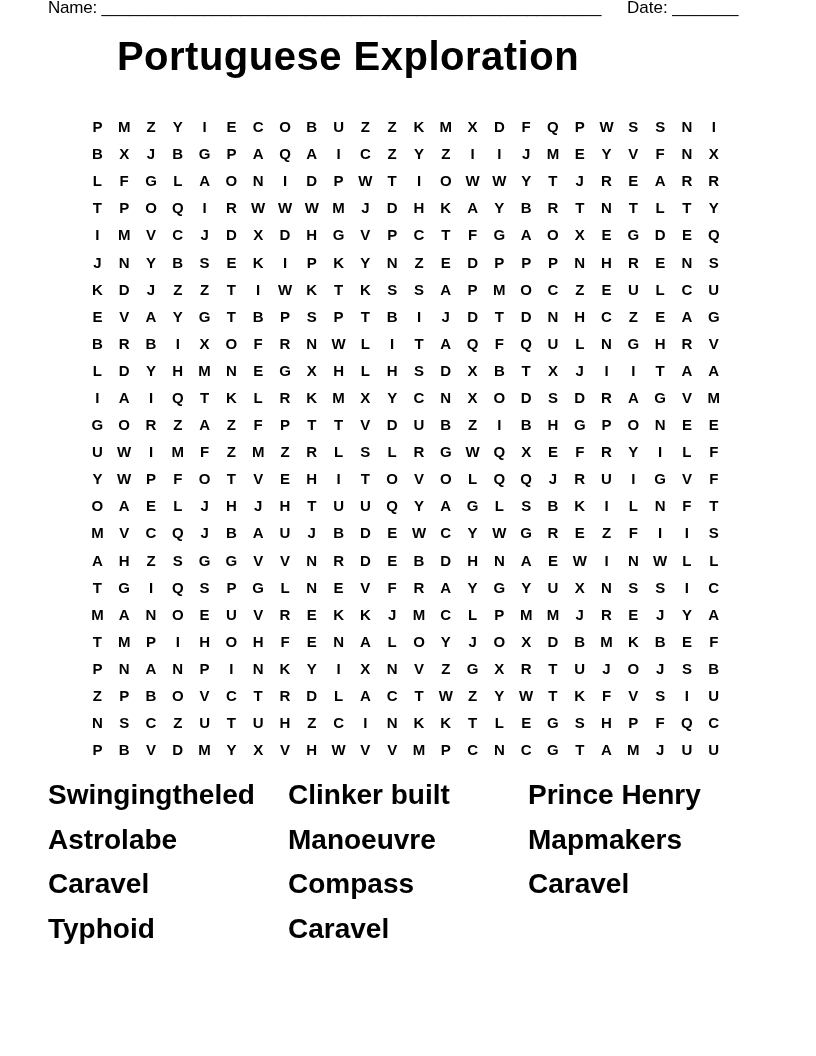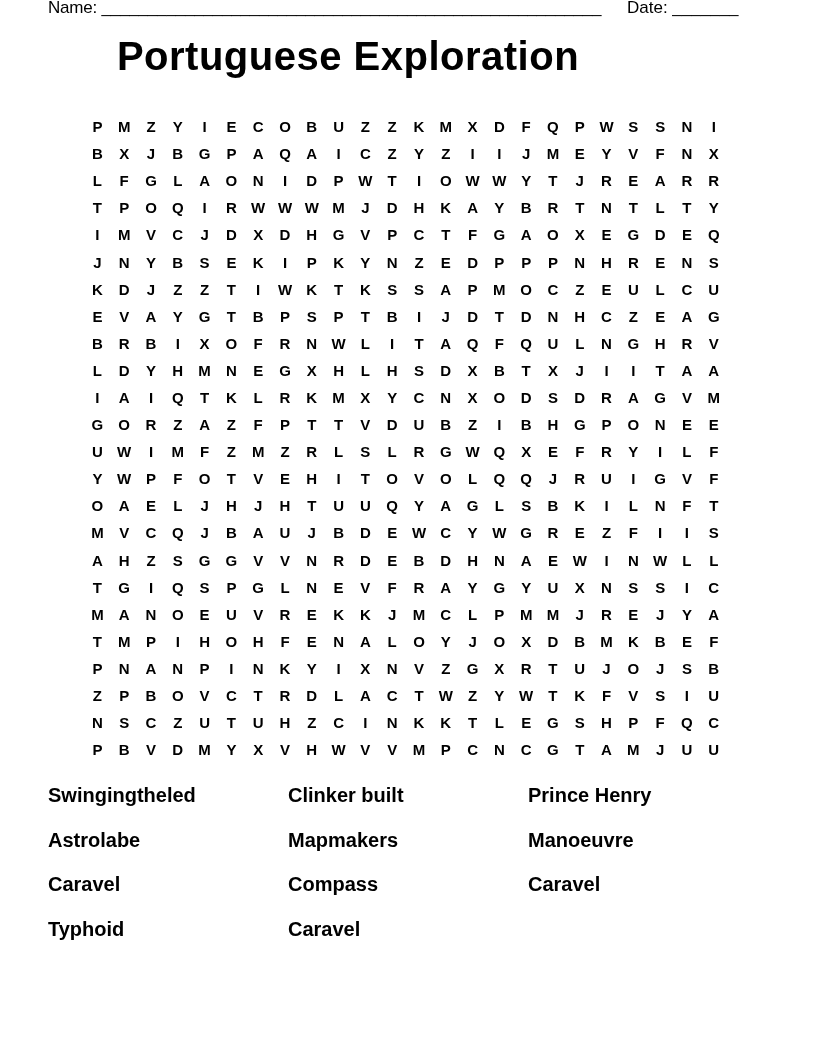--- a/index.html
+++ b/index.html
@@ -4,21 +4,21 @@
 <style>
   html, body { margin: 0; padding: 0; background: #ffffff; }
   body { width: 816px; height: 1056px; position: relative; overflow: hidden; color: #000; font-family: "Liberation Sans", sans-serif; }
   .header-line { position: absolute; top: -2px; left: 48px; font-size: 17px; font-family: "Liberation Sans", sans-serif; letter-spacing: -0.2px; }
   .date-line { position: absolute; top: -2px; left: 627px; font-size: 17px; font-family: "Liberation Sans", sans-serif; }
   .title { position: absolute; top: 34px; left: 0; width: 696px; text-align: center; font-size: 40px; font-weight: bold; font-family: "Liberation Sans", sans-serif; letter-spacing: 0.5px; }
   .grid { position: absolute; top: 113px; left: 84px; }
   .row { display: flex; height: 27.1px; align-items: center; }
   .cell { width: 26.8px; text-align: center; font-size: 15px; font-weight: bold; font-family: "Liberation Sans", sans-serif; }
   .words { position: absolute; top: 780px; left: 48px; display: grid; grid-template-columns: 240px 240px 240px; row-gap: 14.5px; }
-  .word { font-size: 20px; font-weight: bold; font-family: "Liberation Sans", sans-serif; height: 30px; line-height: 30px; }
+  .word { font-size: 28px; font-weight: bold; font-family: "Liberation Sans", sans-serif; height: 30px; line-height: 30px; }
 </style>
 </head>
 <body>
 
 <div class="header-line">Name: ______________________________________________________</div>
 <div class="date-line">Date: _______</div>
 
 <h1 class="title" style="margin:0;">Portuguese Exploration</h1>
 
 <div class="grid" id="grid">
@@ -646,20 +646,20 @@
       <span class="cell">U</span>
       <span class="cell">U</span>
     </div>
   </div>
 
 <div class="words" id="words">
     <div class="word">Swingingtheled</div>
     <div class="word">Clinker built</div>
     <div class="word">Prince Henry</div>
     <div class="word">Astrolabe</div>
+    <div class="word">Manoeuvre</div>
     <div class="word">Mapmakers</div>
-    <div class="word">Manoeuvre</div>
     <div class="word">Caravel</div>
     <div class="word">Compass</div>
     <div class="word">Caravel</div>
     <div class="word">Typhoid</div>
     <div class="word">Caravel</div>
   </div>
 
 </body></html>

